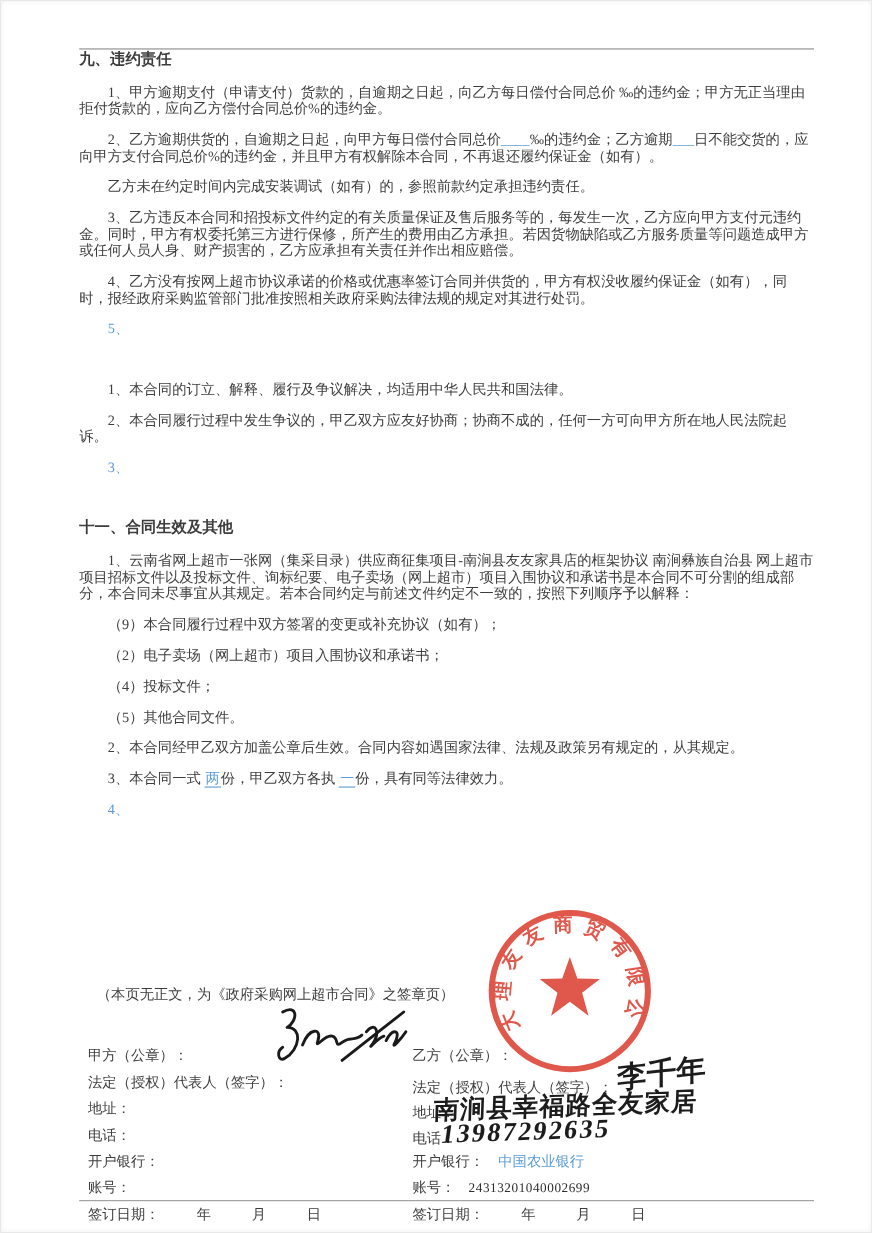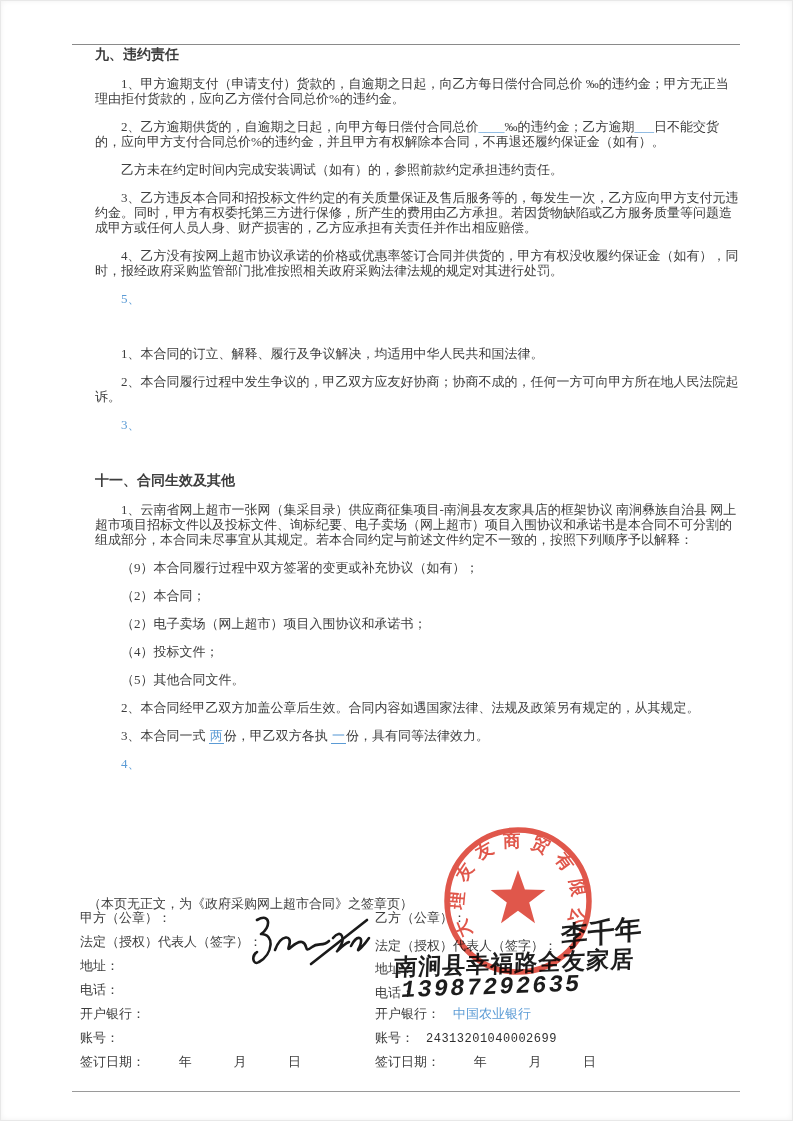--- a/index.html
+++ b/index.html
@@ -11,30 +11,30 @@
   }
   .page{
     position:absolute;inset:0;background:#fff;
     box-shadow:inset 0 0 0 1px #e8e8e8, inset 0 0 6px rgba(0,0,0,.08);
   }
   .header-rule{position:absolute;top:44px;left:72px;width:668px;border-top:1px solid #8a8a8a;}
   .footer-rule{position:absolute;top:1091px;left:72px;width:668px;border-top:1px solid #9a9a9a;}
   .page-number{position:absolute;top:1147px;left:0;width:100%;text-align:center;font-size:15px;color:#4a4a4a;}
 
   #contract-body{position:absolute;top:46px;left:72px;width:668px;}
-  .section{margin-top:40px;margin-left:23px;}
+  .section{margin-top:40px;}
   .section:first-child{margin-top:0;}
   .section-title{font-weight:bold;font-size:14px;line-height:17px;margin:0 0 2px 0;}
   .para{margin:13px 0 0 0;text-indent:2em;}
   .blue{color:#5b9bd5;}
   .blue-u{border-bottom:1px solid #5b9bd5;padding:0 1px;}
 
   .note-line{position:absolute;top:896px;left:88px;font-size:13px;}
 
-  .sig-col{position:absolute;top:912px;z-index:1;font-family:Liberation Mono, monospace;}
+  .sig-col{position:absolute;top:953px;z-index:1;}
   .sig-col-a{left:80px;width:300px;}
   .sig-col-b{left:375px;width:360px;}
   .sig-row{height:14px;line-height:14px;margin-bottom:10px;white-space:nowrap;}
   .sig-value{margin-left:1em;}
   .sig-value.blue{color:#5b9bd5;}
   .sig-value.account{font-size:12px;letter-spacing:.5px;color:#2e2e2e;}
   .date-suffix{margin-left:2.6em;letter-spacing:1.3em;}
 
   .hw{position:relative;display:inline-block;color:#1c1c1c;font-weight:bold;
       transform-origin:left bottom;z-index:3;}
@@ -64,21 +64,20 @@
       </div>
       <div class="section">
         <p class="para"><span>1、本合同的订立、解释、履行及争议解决，均适用中华人民共和国法律。</span></p>
         <p class="para"><span>2、本合同履行过程中发生争议的，甲乙双方应友好协商；协商不成的，任何一方可向甲方所在地人民法院起诉。</span></p>
         <p class="para"><span class="blue">3、</span></p>
       </div>
       <div class="section">
         <div class="section-title">十一、合同生效及其他</div>
         <p class="para"><span>1、云南省网上超市一张网（集采目录）供应商征集项目-南涧县友友家具店的框架协议 南涧彝族自治县 网上超市项目招标文件以及投标文件、询标纪要、电子卖场（网上超市）项目入围协议和承诺书是本合同不可分割的组成部分，本合同未尽事宜从其规定。若本合同约定与前述文件约定不一致的，按照下列顺序予以解释：</span></p>
         <p class="para"><span>（9）本合同履行过程中双方签署的变更或补充协议（如有）；</span></p>
-        <p class="para"><span>（2）本合同；</span></p>
         <p class="para"><span>（2）电子卖场（网上超市）项目入围协议和承诺书；</span></p>
         <p class="para"><span>（4）投标文件；</span></p>
         <p class="para"><span>（5）其他合同文件。</span></p>
         <p class="para"><span>2、本合同经甲乙双方加盖公章后生效。合同内容如遇国家法律、法规及政策另有规定的，从其规定。</span></p>
         <p class="para"><span>3、本合同一式 </span><span class="blue blue-u">两</span><span>份，甲乙双方各执 </span><span class="blue blue-u">一</span><span>份，具有同等法律效力。</span></p>
         <p class="para"><span class="blue">4、</span></p>
       </div>
     </div>
 
   <div class="note-line">（本页无正文，为《政府采购网上超市合同》之签章页）</div>

